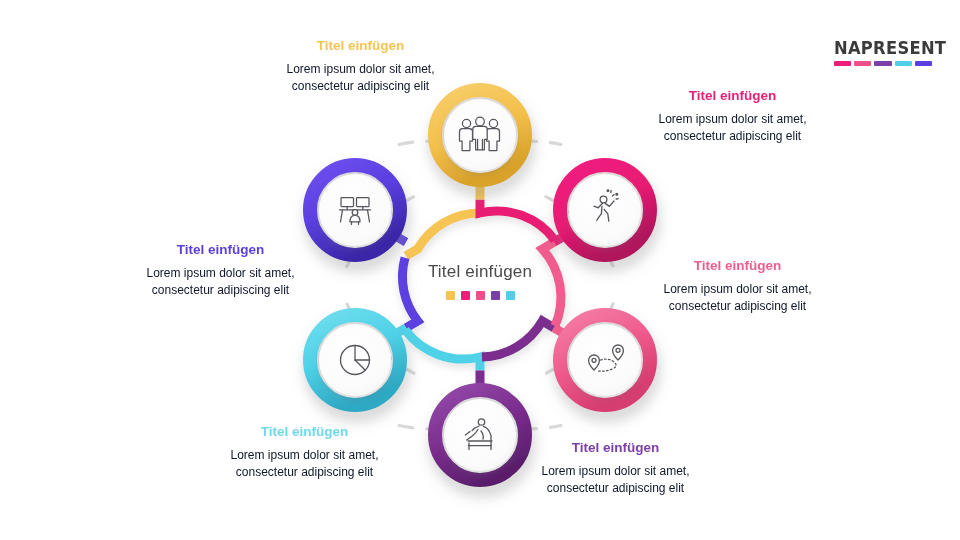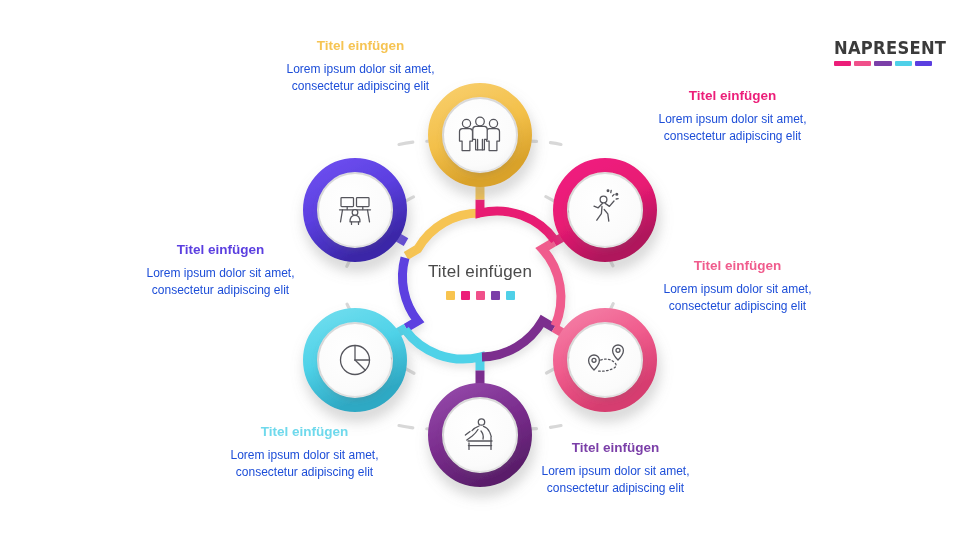--- a/index.html
+++ b/index.html
@@ -35,21 +35,21 @@
   }
   #hub-label .sw{display:flex;justify-content:center;gap:6px;margin-top:9px;}
   #hub-label .sw i{display:block;width:9px;height:9px;border-radius:1px;}
 
   
   .blk{position:absolute;}
   .blk .h{
     font-size:13.5px;font-weight:bold;line-height:1.25;margin-bottom:6px;
   }
   .blk .b{
-    font-size:12px;color:#1d4ed8;line-height:1.45;
+    font-size:12px;color:#0f172a;line-height:1.45;
   }
   .ta-c{text-align:center;}
 </style>
 </head>
 <body>
 
 <div id="slide">
 
   <div id="logo">
     <div class="wordmark">NAPRESENT</div>

